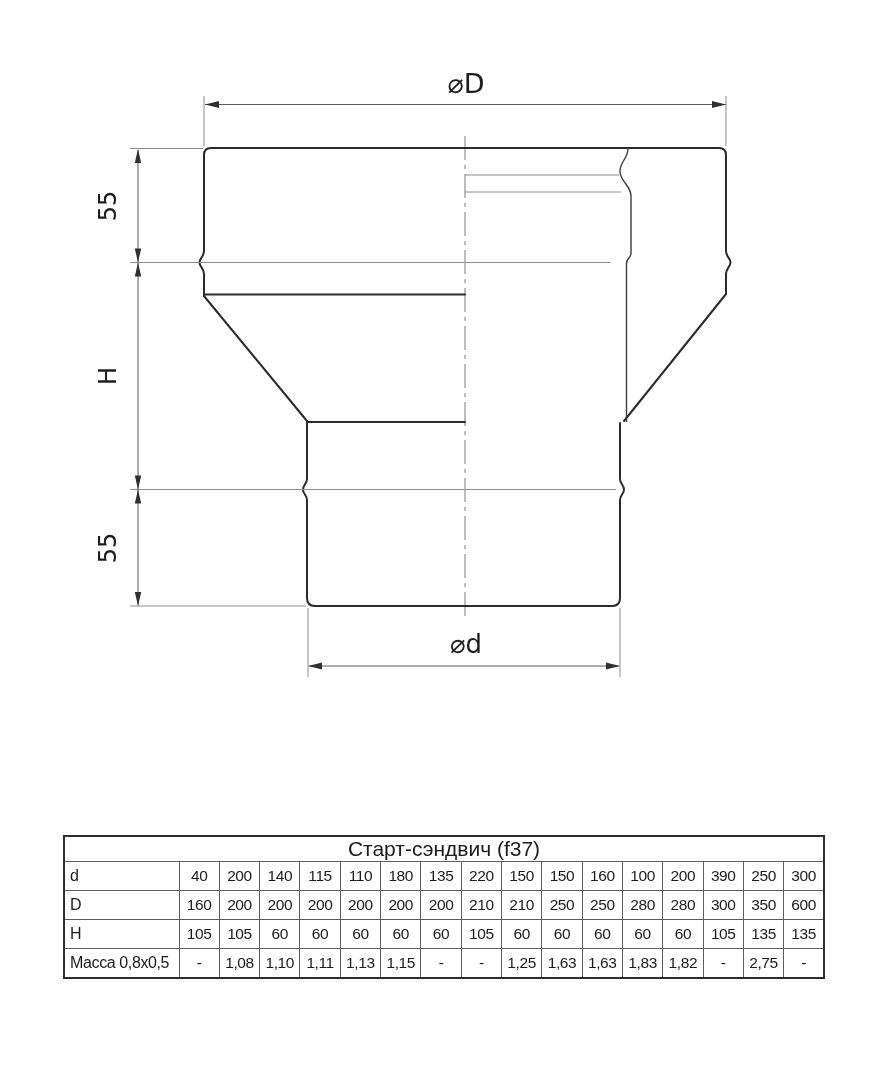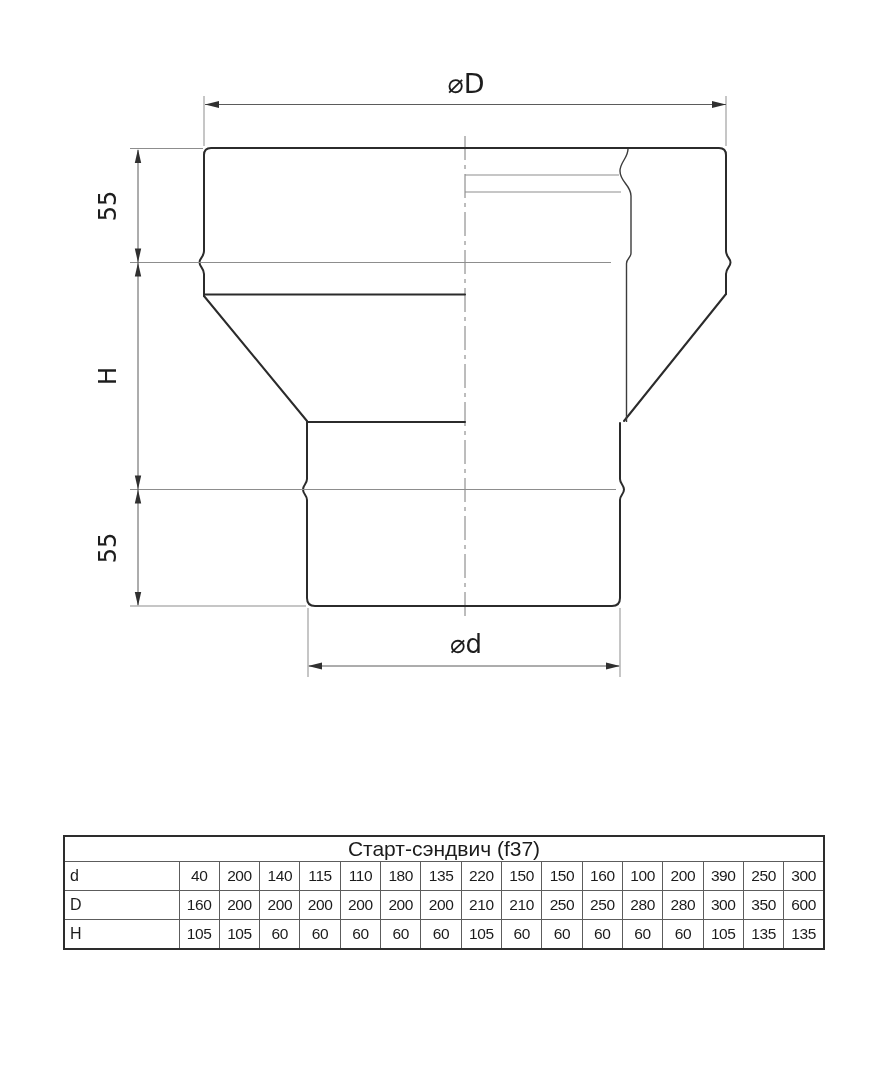--- a/index.html
+++ b/index.html
@@ -164,15 +164,34 @@
           <td class="val">105</td>
           <td class="val">60</td>
           <td class="val">60</td>
           <td class="val">60</td>
           <td class="val">60</td>
           <td class="val">60</td>
           <td class="val">105</td>
           <td class="val">135</td>
           <td class="val">135</td>
         </tr>
+        <tr>
+          <td class="rowlabel">Масса 0,8x0,5</td>
+          <td class="val">-</td>
+          <td class="val">1,08</td>
+          <td class="val">1,10</td>
+          <td class="val">1,11</td>
+          <td class="val">1,13</td>
+          <td class="val">1,15</td>
+          <td class="val">-</td>
+          <td class="val">-</td>
+          <td class="val">1,25</td>
+          <td class="val">1,63</td>
+          <td class="val">1,63</td>
+          <td class="val">1,83</td>
+          <td class="val">1,82</td>
+          <td class="val">-</td>
+          <td class="val">2,75</td>
+          <td class="val">-</td>
+        </tr>
       </tbody>
   </table>
 </div>
 
 </body></html>

